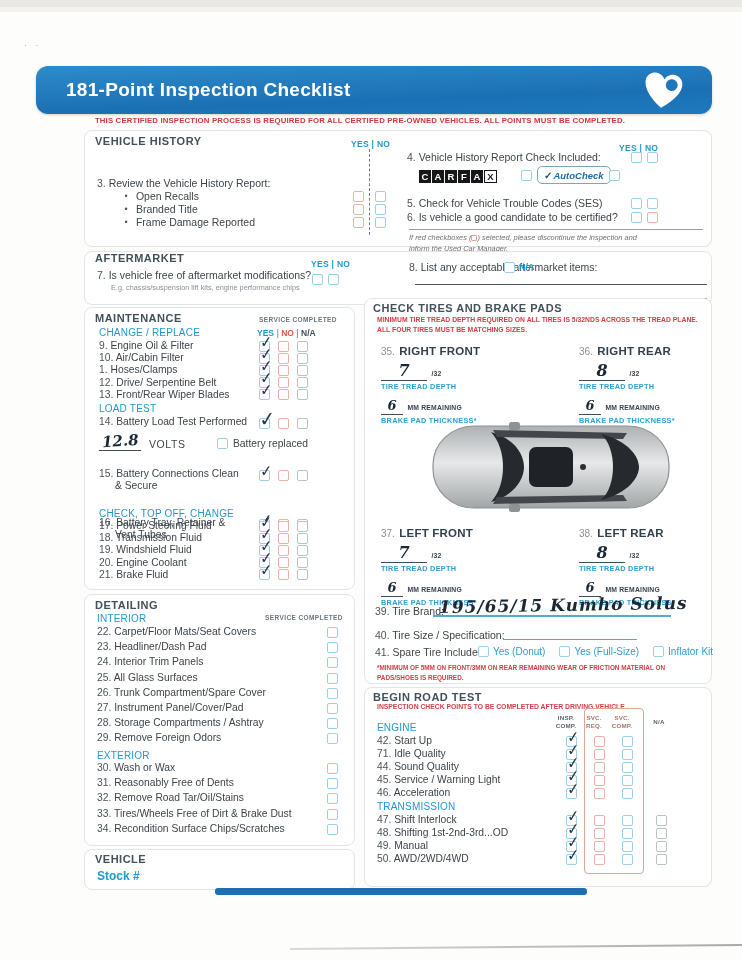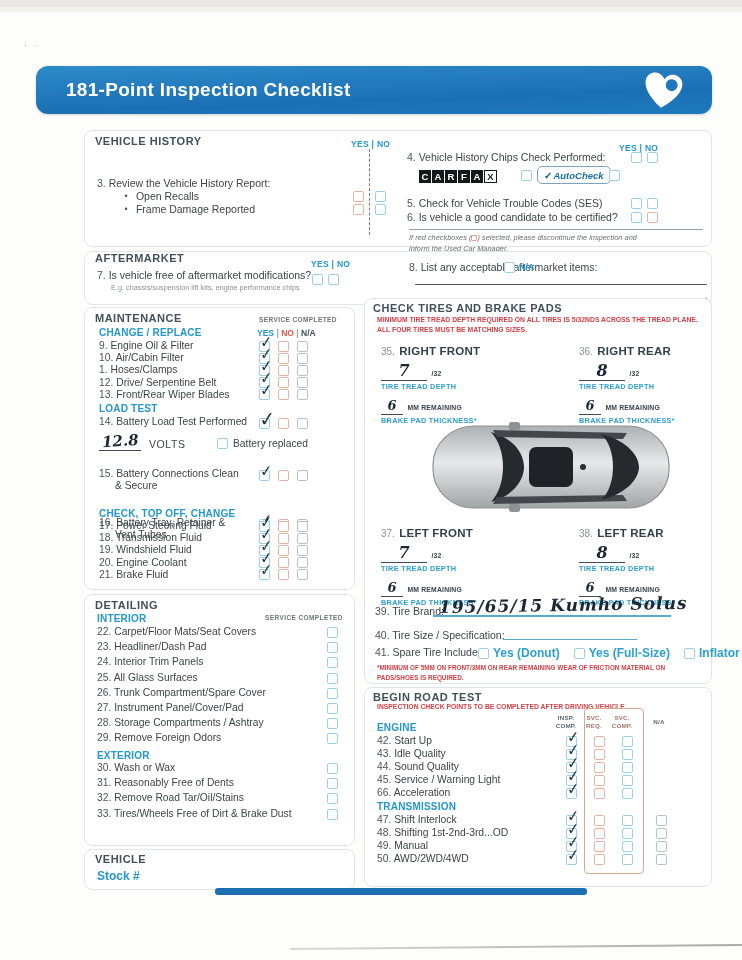--- a/index.html
+++ b/index.html
@@ -15,21 +15,21 @@
 
 .banner{position:absolute;left:36px;top:66px;width:676px;height:48px;border-radius:12px;background:linear-gradient(178deg,#2e8bc9 0%,#1b70b4 65%,#1f79bd 100%);box-shadow:0 1px 3px rgba(0,0,0,.18)}
 .banner-title{position:absolute;left:30px;top:13px;font-size:19px;font-weight:bold;color:#fff;letter-spacing:.3px}
 .heart{position:absolute;right:26px;top:6px;width:46px;height:38px;transform:rotate(7deg)}
 
 .notice{position:absolute;left:60px;top:116px;width:600px;text-align:center;font-size:7.8px;font-weight:bold;color:#c93a44;letter-spacing:.15px}
 
 .box{position:absolute;border:1px solid #e1e5e7;border-radius:8px;background:#fff}
 .sec-title{position:absolute;font-size:11px;font-weight:bold;color:#42505a;letter-spacing:.5px}
 .svc-hdr{position:absolute;font-size:6.5px;font-weight:bold;color:#6b747b;letter-spacing:.4px}
-.bluehdr{font-size:10px;font-weight:bold;color:#2398cd;letter-spacing:.2px}
+.bluehdr{font-size:10px;font-weight:normal;color:#2398cd;letter-spacing:.2px}
 .ynhdr{font-size:8.5px;font-weight:bold;color:#2398cd;letter-spacing:.3px}
 .item{font-size:10.5px;color:#3d444a;white-space:nowrap}
 .num{color:#4b535a}
 .cb{position:absolute;width:11px;height:11px;border:1.3px solid #9ccfe6;border-radius:2px;background:#fff}
 .cb.red{border-color:#e8b2a4}
 .cb.gray{border-color:#b6c3bf}
 .cb .mark{position:absolute;left:0px;top:-7px;font-size:15px;font-weight:bold;color:#273640;transform:rotate(-6deg);line-height:1;font-family:"DejaVu Sans",sans-serif}
 .cb .mark.big{font-size:20px;top:-10px;left:-1px}
 .hand{font-family:"DejaVu Serif",serif;font-style:italic;font-weight:bold;color:#1b2834}
 .redtxt{color:#cf4148;font-weight:bold}
@@ -53,21 +53,21 @@
 
 .drow{position:relative;height:15.2px;font-size:10.3px;color:#3d444a;white-space:nowrap}
 
 .tp{position:absolute;width:170px}
 .tp-num{font-size:10px;color:#8a9095}
 .tp-title{font-size:11.5px;font-weight:bold;color:#323f4c;letter-spacing:.2px}
 .tp-lblblue{font-size:7.3px;font-weight:bold;color:#2d9fd0;letter-spacing:.3px}
 .tp-dark{font-size:6.8px;font-weight:bold;color:#38434e;letter-spacing:.2px}
 .tread-line{display:inline-block;width:46px;border-bottom:1.4px solid #3f4a54;text-align:center}
 .pad-line{display:inline-block;width:22px;border-bottom:1.4px solid #3f4a54;text-align:center}
-.opt-lbl{font-size:12px;font-weight:bold;color:#2d9fd0}
+.opt-lbl{font-size:10px;font-weight:normal;color:#2d9fd0}
 
 .rtrow{position:relative;height:13px;font-size:10.3px;color:#3d444a;white-space:nowrap}
 .colhdr{position:absolute;width:26px;text-align:center;font-size:6.2px;font-weight:bold;line-height:1.35;letter-spacing:.2px}
 .orange-rect{position:absolute;border:1.5px solid #d9a88f;border-radius:4px;background:transparent}
 </style>
 </head>
 <body>
 
 <div id="page">
 
@@ -76,20 +76,21 @@
   <div class="pencil">· ·</div>
 
   <div class="banner">
     <div class="banner-title">181-Point Inspection Checklist</div>
     <svg class="heart" viewBox="0 0 40 36">
       <path d="M20 34 C7 24.5 2.5 16.5 2.5 10.5 C2.5 4.5 7.5 1.5 12 1.5 C16 1.5 19 4.5 20 7 C21 4.5 24 1.5 28 1.5 C32.5 1.5 37.5 4.5 37.5 10.5 C37.5 16.5 33 24.5 20 34 Z" fill="#ffffff"></path>
       <circle cx="27.5" cy="11.5" r="5.6" fill="#1e77bb"></circle>
     </svg>
   </div>
 
+  <div class="notice">THIS CERTIFIED INSPECTION PROCESS IS REQUIRED FOR ALL CERTIFED PRE-OWNED VEHICLES. ALL POINTS MUST BE COMPLETED.</div>
 
   <div class="box" style="left:84px;top:130px;width:628px;height:117px">
     <div class="sec-title" style="left:10px;top:4px">VEHICLE HISTORY</div>
     <div class="ynhdr abs" style="left:266px;top:8px">YES | NO</div>
     <div class="dashedline" style="left:284px;top:18px;height:86px"></div>
 
 
     <div class="abs item" style="left:12px;top:46px">
       <span class="num">3.</span>
       <span>Review the Vehicle History Report:</span>
@@ -97,34 +98,40 @@
 
     <div class="abs" style="left:34px;top:59px">
 
         <div class="vhrow item">
           <span class="bullet">•</span>
           <span>Open Recalls</span>
           <span class="cb red" style="left:234px;top:1px"></span>
           <span class="cb" style="left:256px;top:1px"></span>
         </div>
 
+        <div class="vhrow item">
+          <span class="bullet">•</span>
+          <span>Branded Title</span>
+          <span class="cb red" style="left:234px;top:1px"></span>
+          <span class="cb" style="left:256px;top:1px"></span>
+        </div>
 
         <div class="vhrow item">
           <span class="bullet">•</span>
           <span>Frame Damage Reported</span>
           <span class="cb red" style="left:234px;top:1px"></span>
           <span class="cb" style="left:256px;top:1px"></span>
         </div>
       </div>
 
     <div class="abs" style="left:322px;top:16px;width:300px">
       <div class="ynhdr abs" style="left:212px;top:-4px">YES | NO</div>
       <div class="abs item" style="left:0;top:4px;width:300px">
         <span class="num">4.</span>
-        <span>Vehicle History Chips Check Performed:</span>
+        <span>Vehicle History Report Check Included:</span>
         <span class="cb" style="left:224px;top:1px"></span>
         <span class="cb" style="left:240px;top:1px"></span>
       </div>
       <div class="abs" style="left:12px;top:19px;height:20px;width:286px">
         <span style="display:inline-block"><span class="cfx">C</span><span class="cfx">A</span><span class="cfx">R</span><span class="cfx">F</span><span class="cfx">A</span></span><span class="cfxx">X</span>
         <span class="cb" style="left:102px;top:4px"></span>
         <span class="ac-box abs" style="left:118px;top:0">
           <span class="ac-check">✓</span>
           <span class="ac-name">AutoCheck</span>
         </span>
@@ -406,20 +413,25 @@
           <span>Remove Road Tar/Oil/Stains</span>
           <span class="cb" style="left:230px;top:1px"></span>
         </div>
 
         <div class="drow">
           <span class="num">33.</span>
           <span>Tires/Wheels Free of Dirt &amp; Brake Dust</span>
           <span class="cb" style="left:230px;top:1px"></span>
         </div>
 
+        <div class="drow">
+          <span class="num">34.</span>
+          <span>Recondition Surface Chips/Scratches</span>
+          <span class="cb" style="left:230px;top:1px"></span>
+        </div>
       </div>
   </div>
 
   <div class="box" style="left:84px;top:849px;width:271px;height:41px">
     <div class="sec-title" style="left:10px;top:3px">VEHICLE</div>
     <div class="abs" style="left:12px;top:19px;font-size:12px;font-weight:bold;color:#2398cd">Stock #</div>
   </div>
 
   <div class="box" style="left:364px;top:298px;width:348px;height:386px">
     <div class="sec-title" style="left:8px;top:3px">CHECK TIRES AND BRAKE PADS</div>
@@ -528,21 +540,21 @@
           <span class="num">42.</span>
           <span>Start Up</span>
           <span class="cb" style="left:189px;top:1px">
             <span class="mark">✓</span>
           </span>
           <span class="cb red" style="left:217px;top:1px"></span>
           <span class="cb" style="left:245px;top:1px"></span>
         </div>
 
         <div class="rtrow">
-          <span class="num">43.</span>
+          <span class="num">71.</span>
           <span>Idle Quality</span>
           <span class="cb" style="left:189px;top:1px">
             <span class="mark">✓</span>
           </span>
           <span class="cb red" style="left:217px;top:1px"></span>
           <span class="cb" style="left:245px;top:1px"></span>
         </div>
 
         <div class="rtrow">
           <span class="num">44.</span>
@@ -558,21 +570,21 @@
           <span class="num">45.</span>
           <span>Service / Warning Light</span>
           <span class="cb" style="left:189px;top:1px">
             <span class="mark">✓</span>
           </span>
           <span class="cb red" style="left:217px;top:1px"></span>
           <span class="cb" style="left:245px;top:1px"></span>
         </div>
 
         <div class="rtrow">
-          <span class="num">66.</span>
+          <span class="num">46.</span>
           <span>Acceleration</span>
           <span class="cb" style="left:189px;top:1px">
             <span class="mark">✓</span>
           </span>
           <span class="cb red" style="left:217px;top:1px"></span>
           <span class="cb" style="left:245px;top:1px"></span>
         </div>
       </div>
 
     <div class="abs bluehdr" style="left:12px;top:113px">TRANSMISSION</div>

